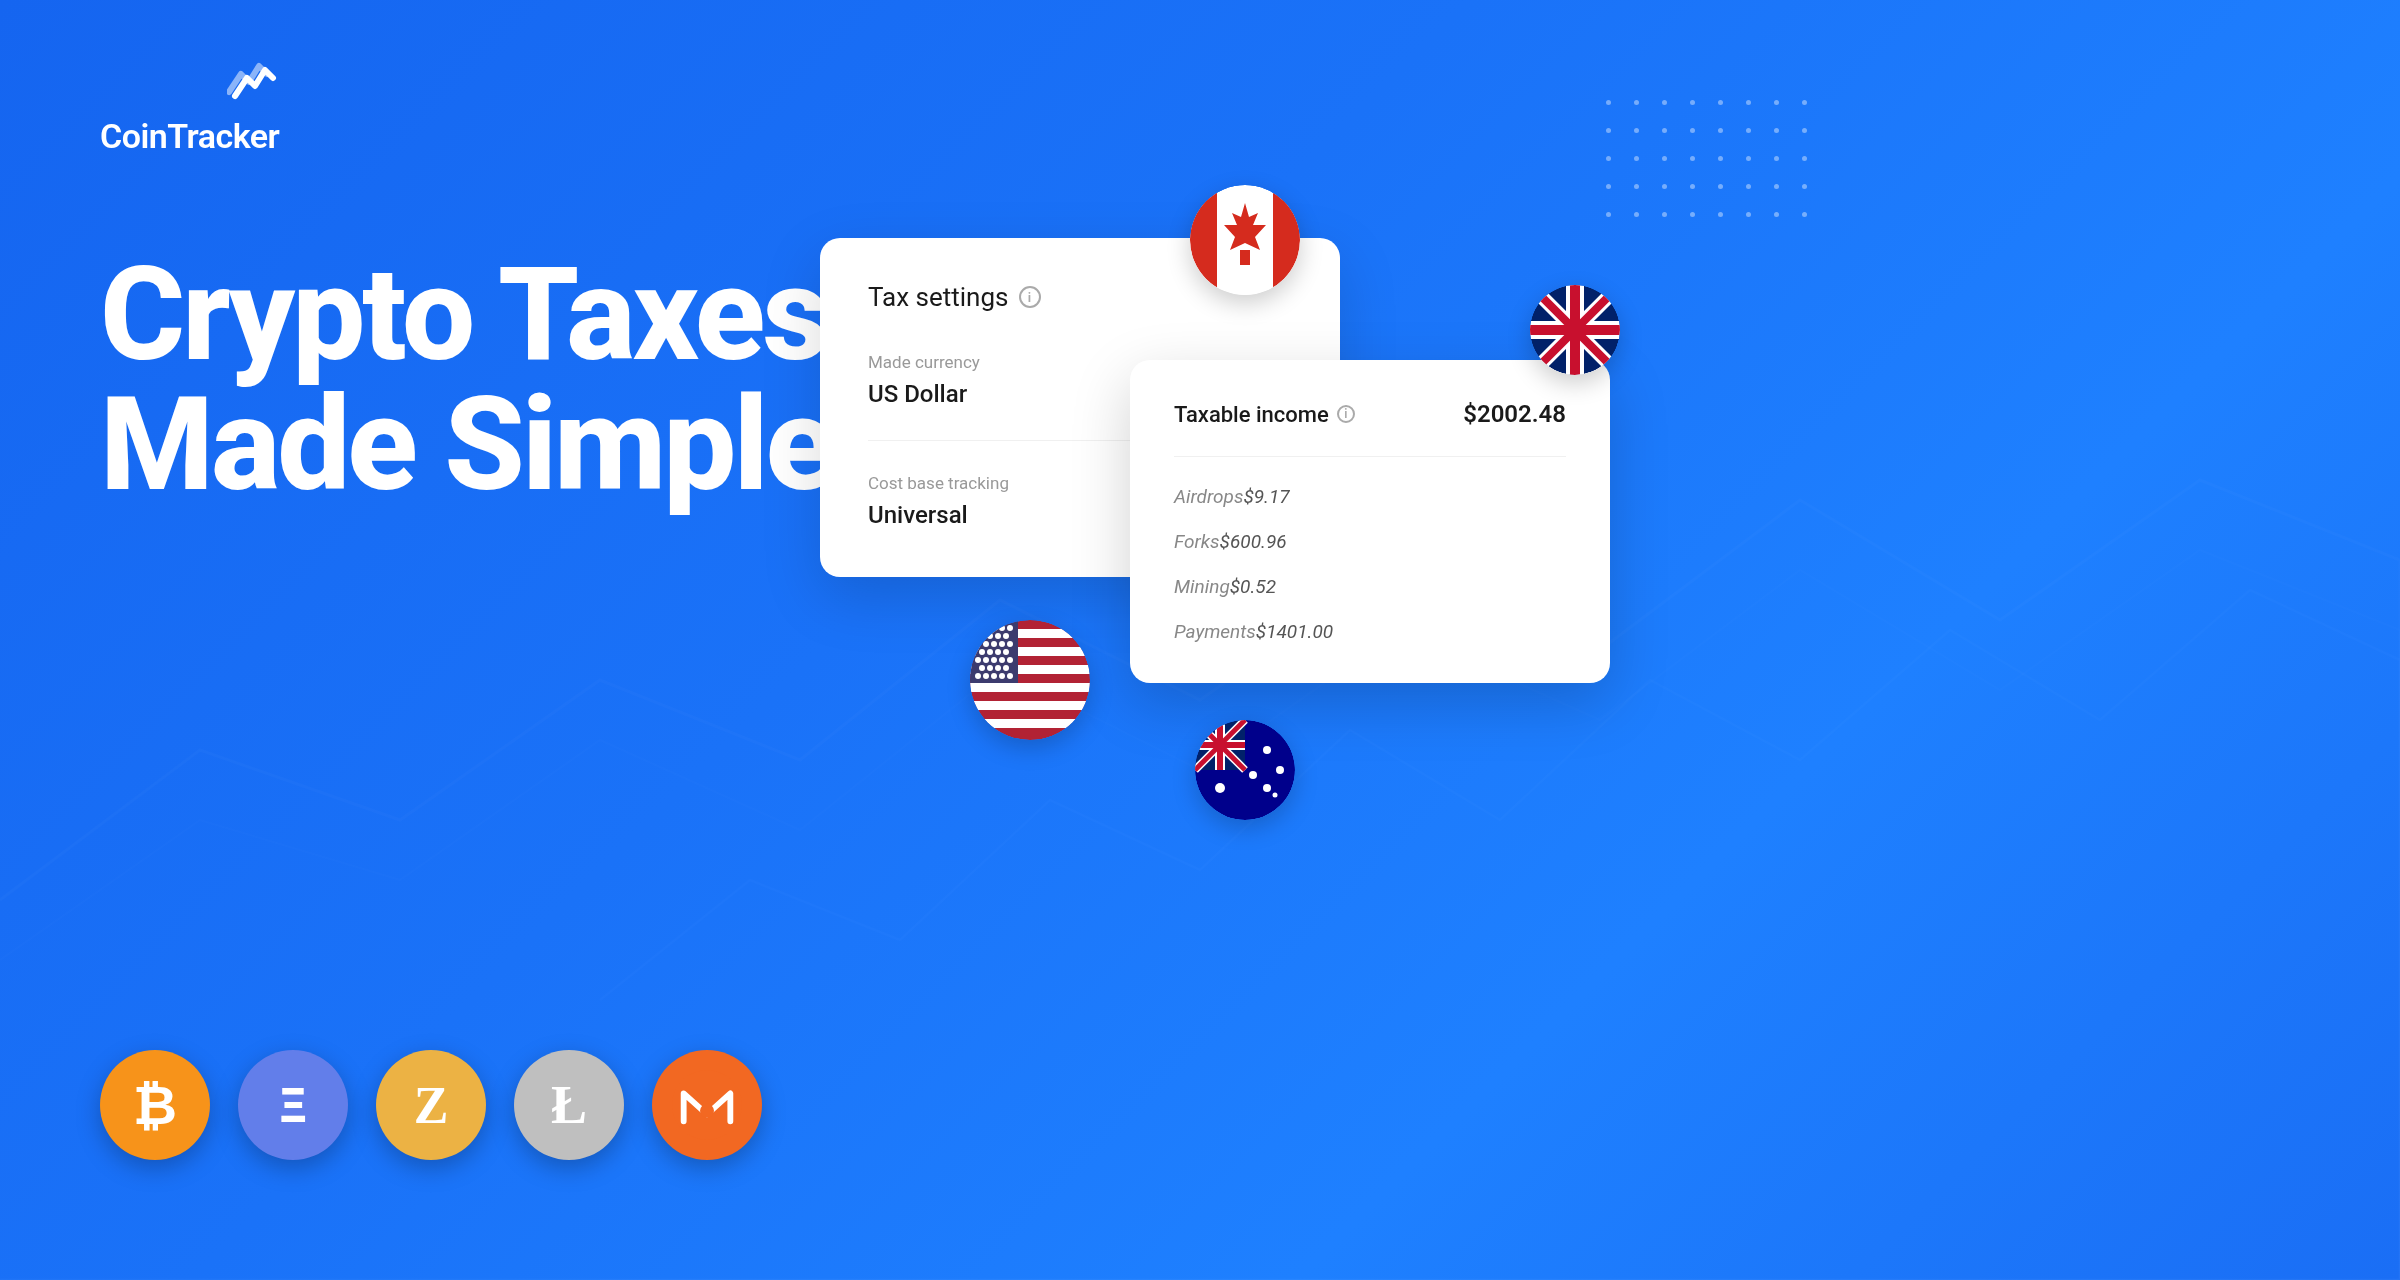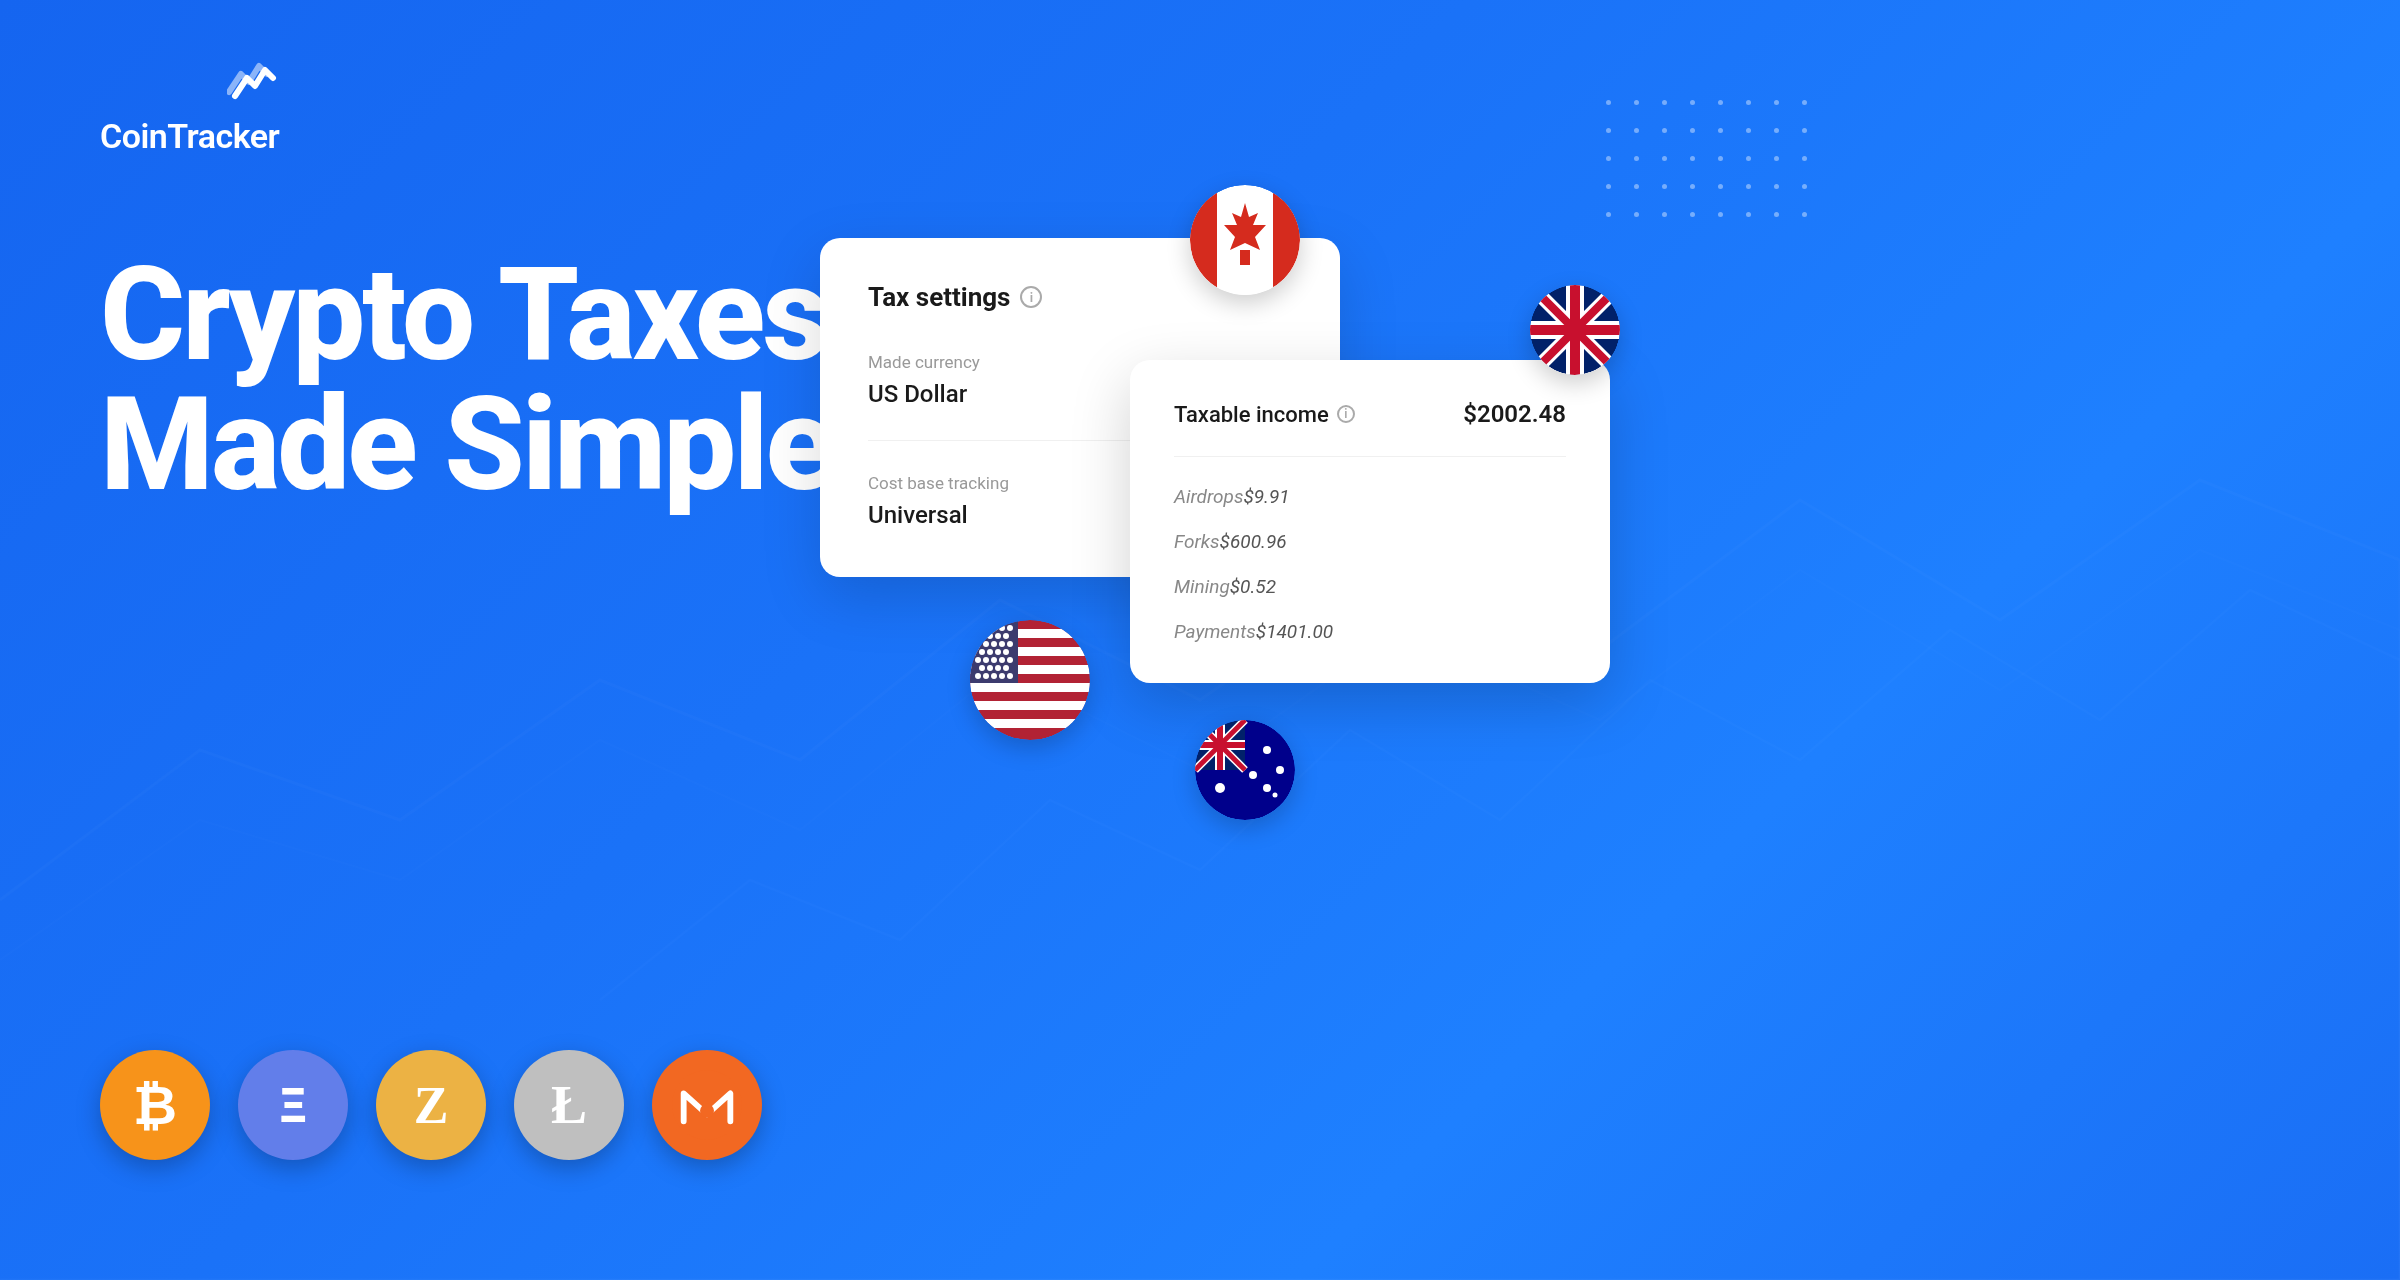--- a/index.html
+++ b/index.html
@@ -128,21 +128,21 @@
 
     .card-header {
       display: flex;
       align-items: center;
       gap: 10px;
       margin-bottom: 40px;
     }
 
     .card-title {
       font-size: 26px;
-      font-weight: 700;
+      font-weight: 400;
       color: #1a1a1a;
     }
 
     .info-icon {
       width: 22px;
       height: 22px;
       border-radius: 50%;
       border: 2px solid #aaa;
       display: flex;
       align-items: center;
@@ -398,21 +398,21 @@
       <span>Taxable income</span>
       <span class="info-icon" style="font-size:12px; width:18px; height:18px;">i</span>
     </span>
     <span class="income-main-value">$2002.48</span>
   </div>
 
   <div class="income-divider"></div>
 
   <div class="income-sub-row">
     <span class="income-sub-label">Airdrops</span>
-    <span class="income-sub-value">$9.91</span>
+    <span class="income-sub-value">$9.17</span>
   </div>
 
   <div class="income-sub-row">
     <span class="income-sub-label">Forks</span>
     <span class="income-sub-value">$600.96</span>
   </div>
 
   <div class="income-sub-row">
     <span class="income-sub-label">Mining</span>
     <span class="income-sub-value">$0.52</span>

